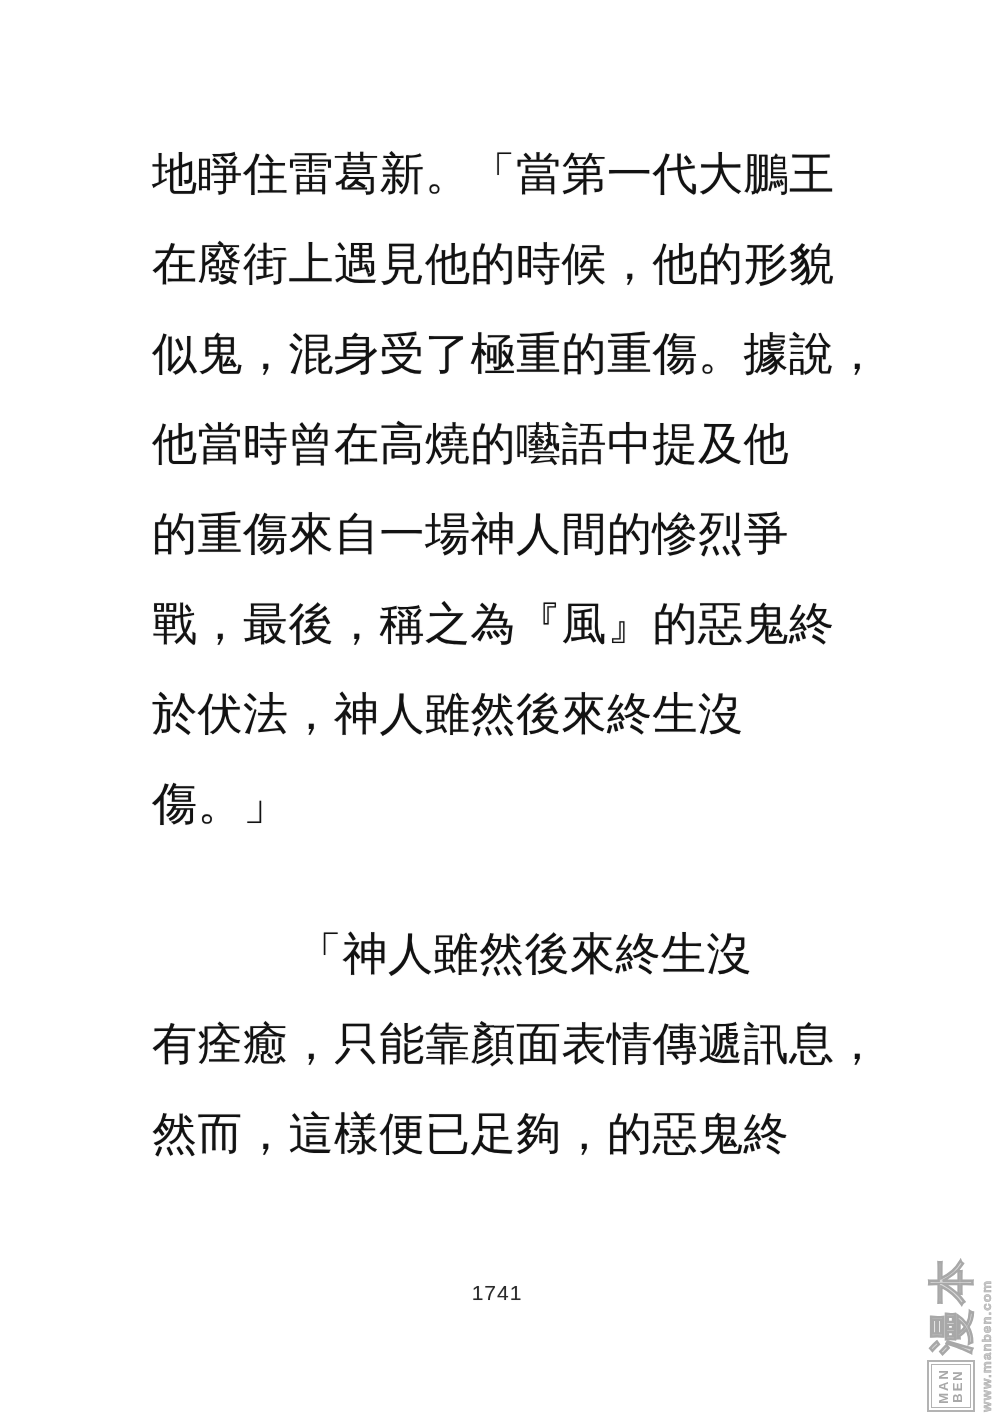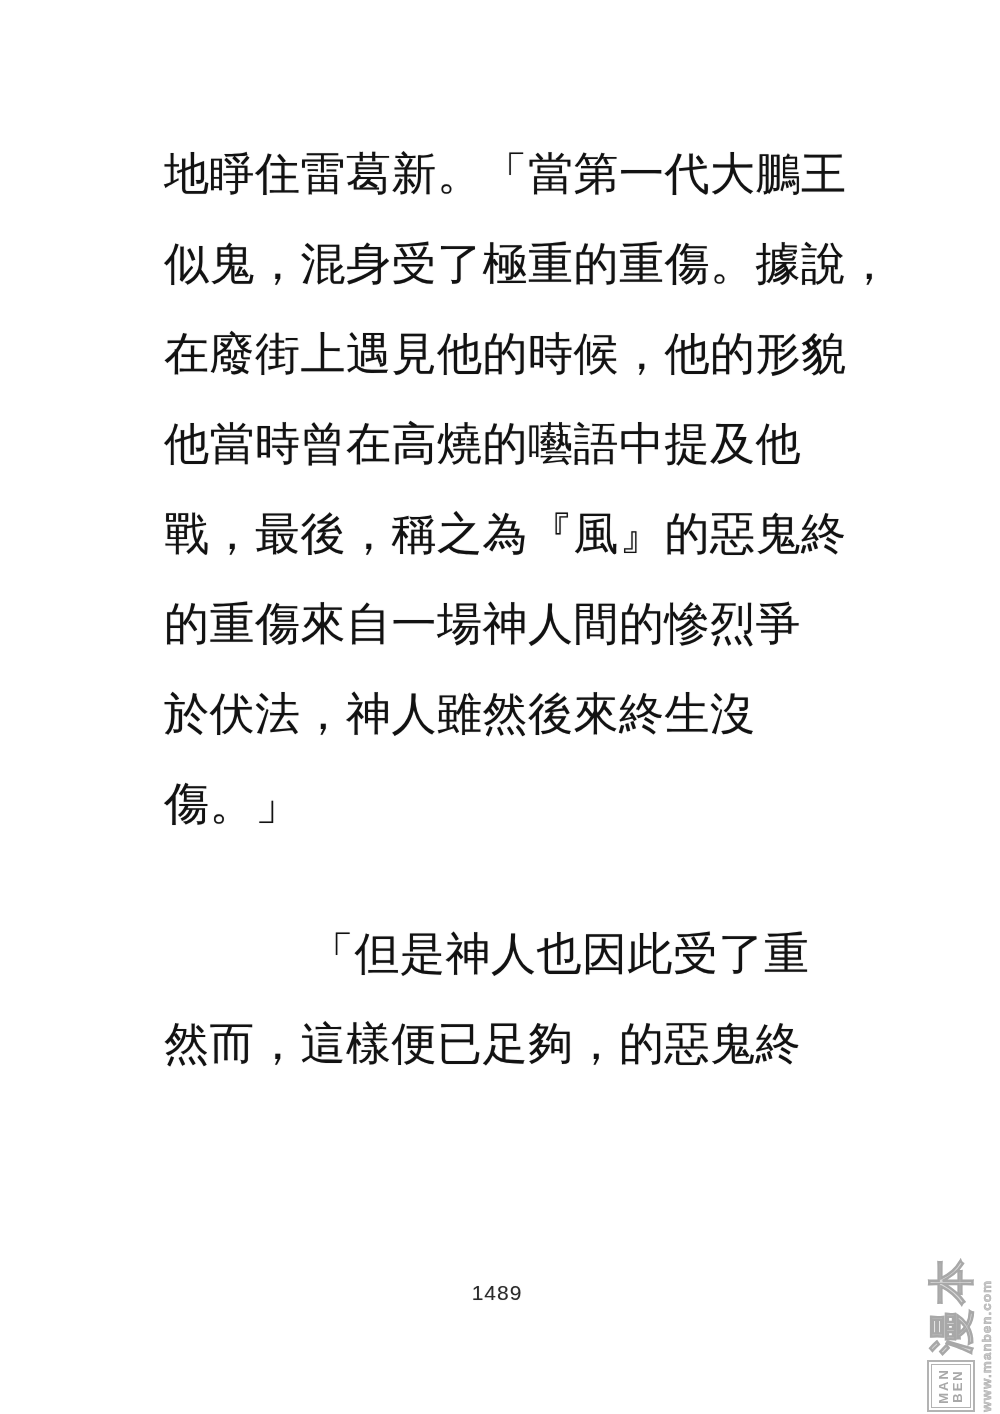--- a/index.html
+++ b/index.html
@@ -11,21 +11,21 @@
     overflow: hidden;
   }
   .page {
     position: relative;
     width: 1000px;
     height: 1414px;
     background: #ffffff;
   }
   .text-block {
     position: absolute;
-    left: 164px;
+    left: 152px;
     top: 129px;
     width: 740px;
   }
   .line {
     height: 90px;
     line-height: 90px;
     font-size: 45px;
     letter-spacing: 0.5px;
     color: #121212;
     white-space: nowrap;
@@ -107,37 +107,38 @@
 </style>
 </head>
 <body>
 
 <div class="page">
 
   <div class="text-block">
 
     <div class="para">
       <div class="line">地睜住雷葛新。「當第一代大鵬王</div>
+      <div class="line">在廢街上遇見他的時候，他的形貌</div>
       <div class="line">似鬼，混身受了極重的重傷。據說，</div>
-      <div class="line">在廢街上遇見他的時候，他的形貌</div>
       <div class="line">他當時曾在高燒的囈語中提及他</div>
+      <div class="line">的重傷來自一場神人間的慘烈爭</div>
       <div class="line">戰，最後，稱之為『風』的惡鬼終</div>
-      <div class="line">的重傷來自一場神人間的慘烈爭</div>
       <div class="line">於伏法，神人雖然後來終生沒</div>
       <div class="line">傷。」</div>
     </div>
 
     <div class="para para-2">
-      <div class="line indent-first">「但是神人也因此受了重</div>
+      <div class="line indent-first">「神人雖然後來終生沒</div>
+      <div class="line">有痊癒，只能靠顏面表情傳遞訊息，</div>
       <div class="line">然而，這樣便已足夠，的惡鬼終</div>
     </div>
 
   </div>
 
-  <div class="page-number">1489</div>
+  <div class="page-number">1741</div>
 
   <div class="watermark">
     <div class="wm-top">
       <div class="wm-box">
         <div class="wm-box-inner">
           <span>MAN</span>
           <span>BEN</span>
         </div>
       </div>
       <div class="wm-cn">漫本</div>

